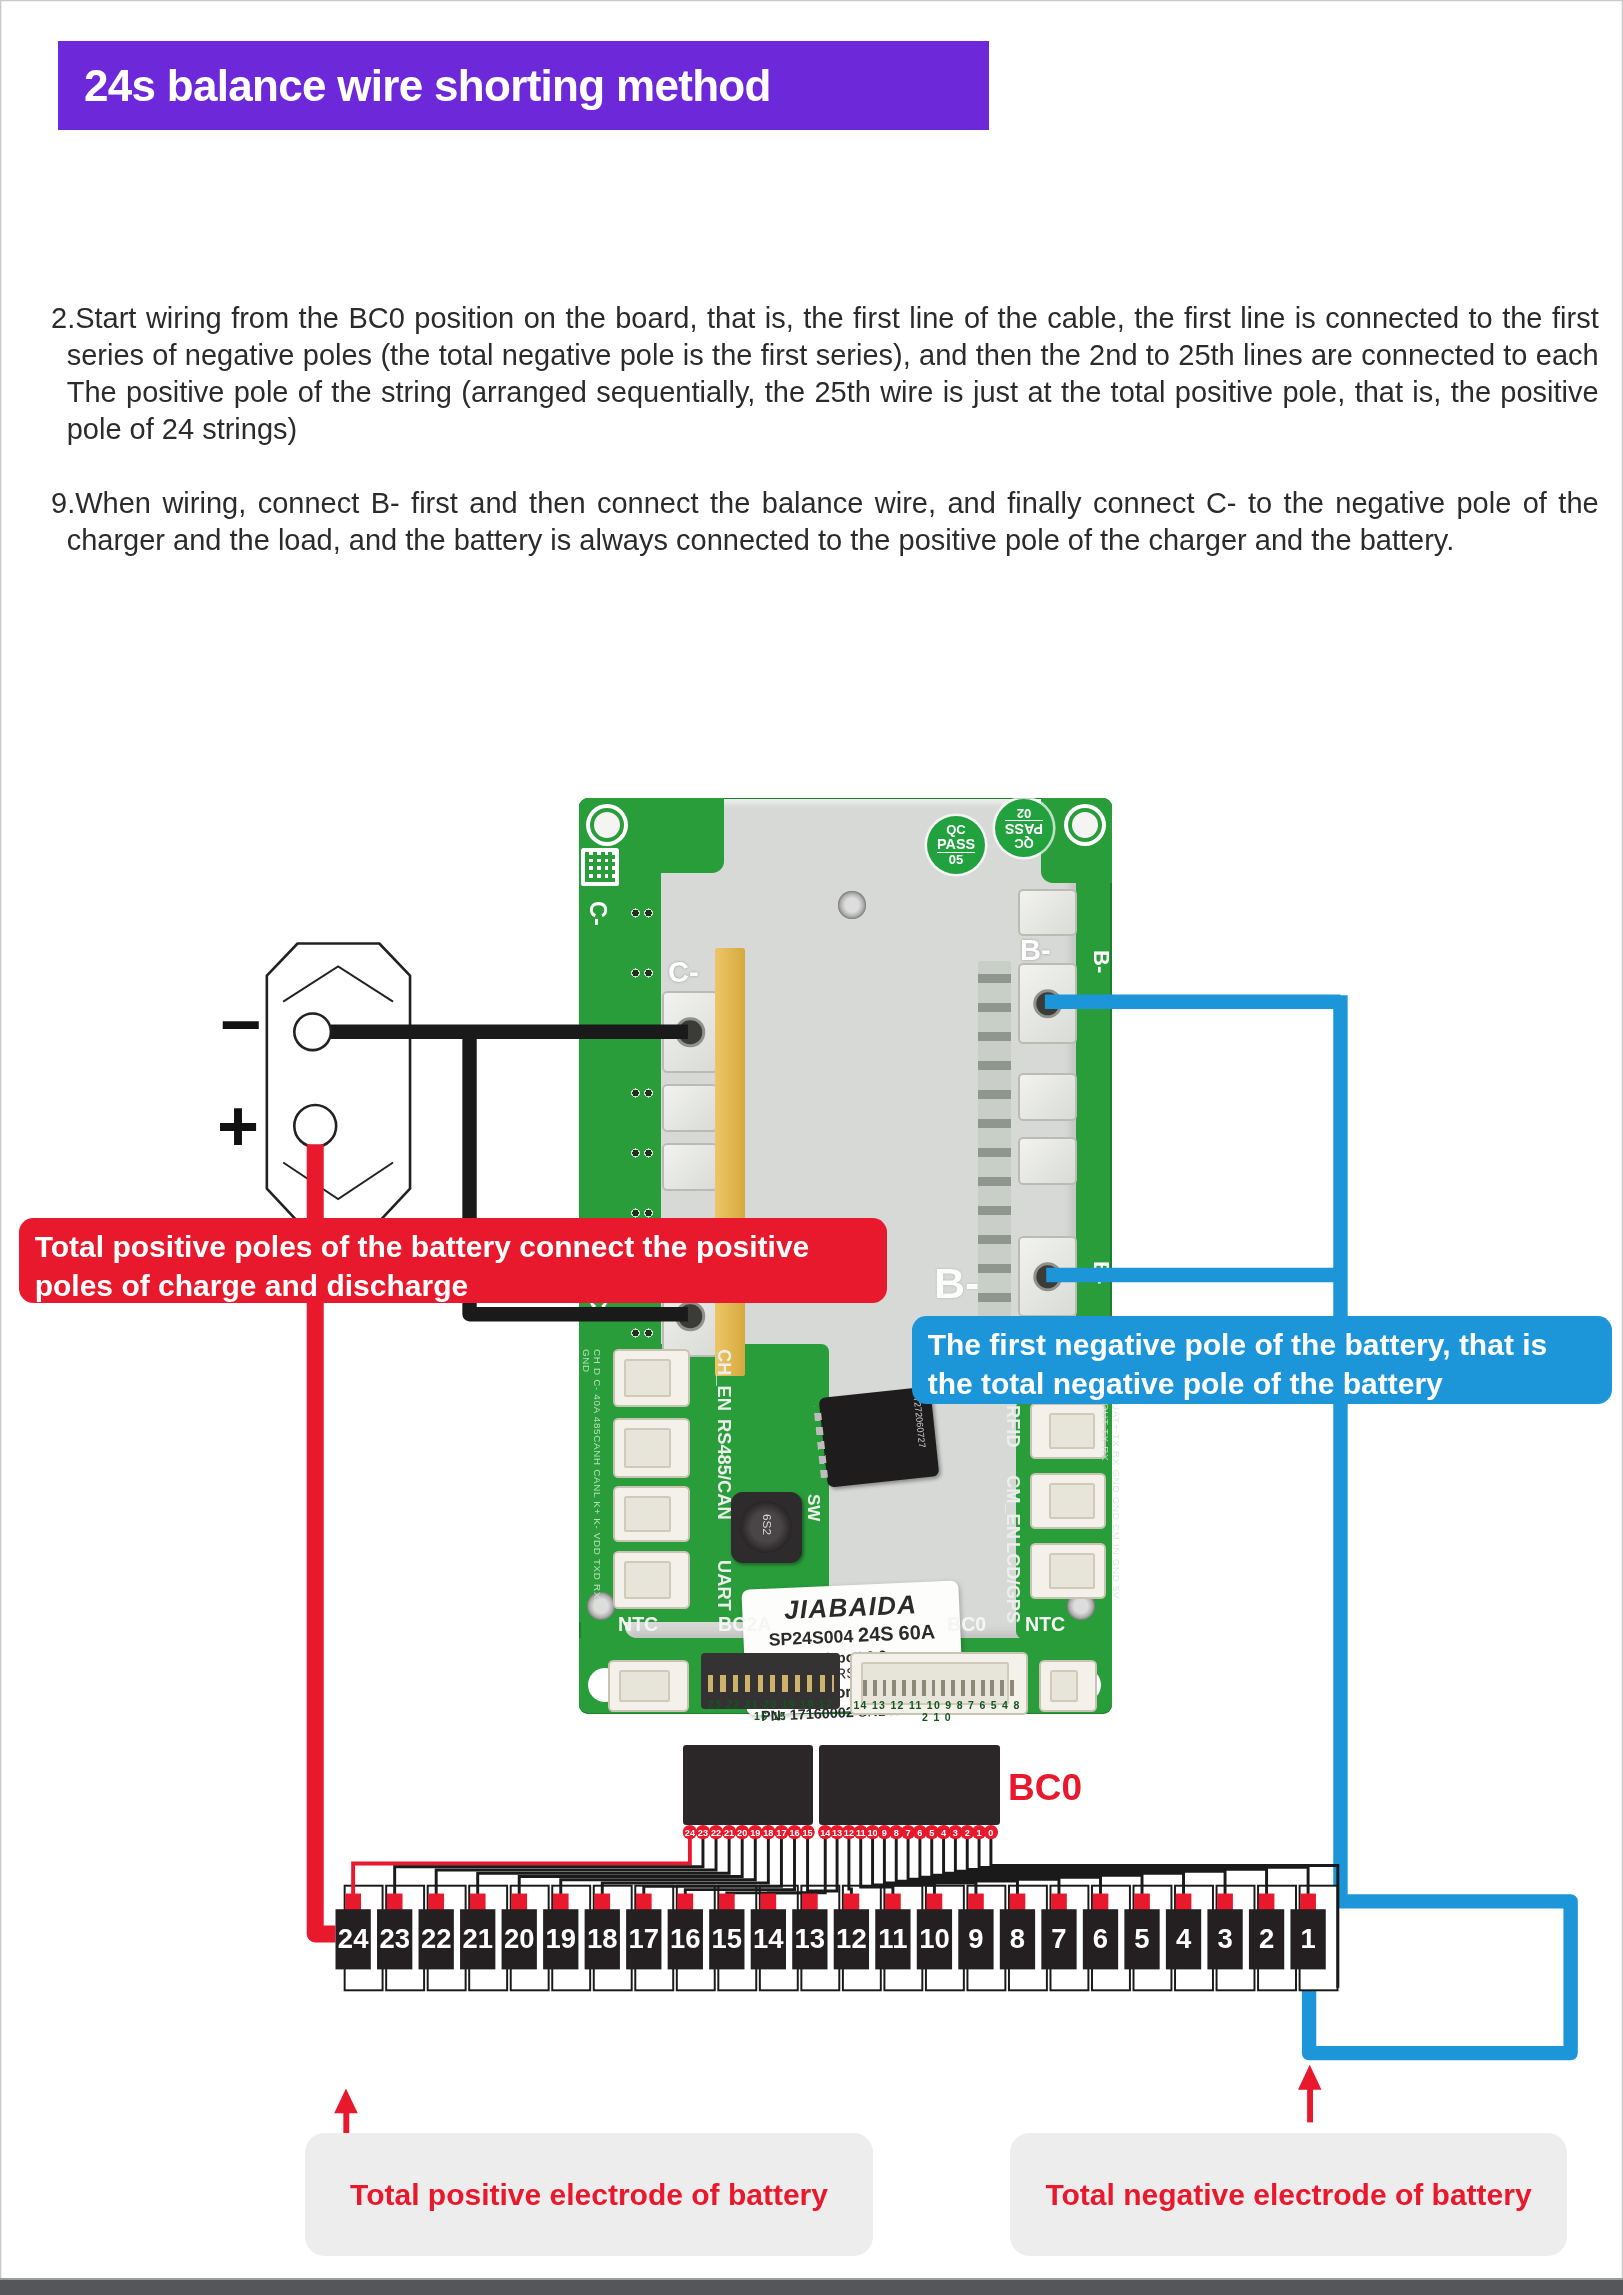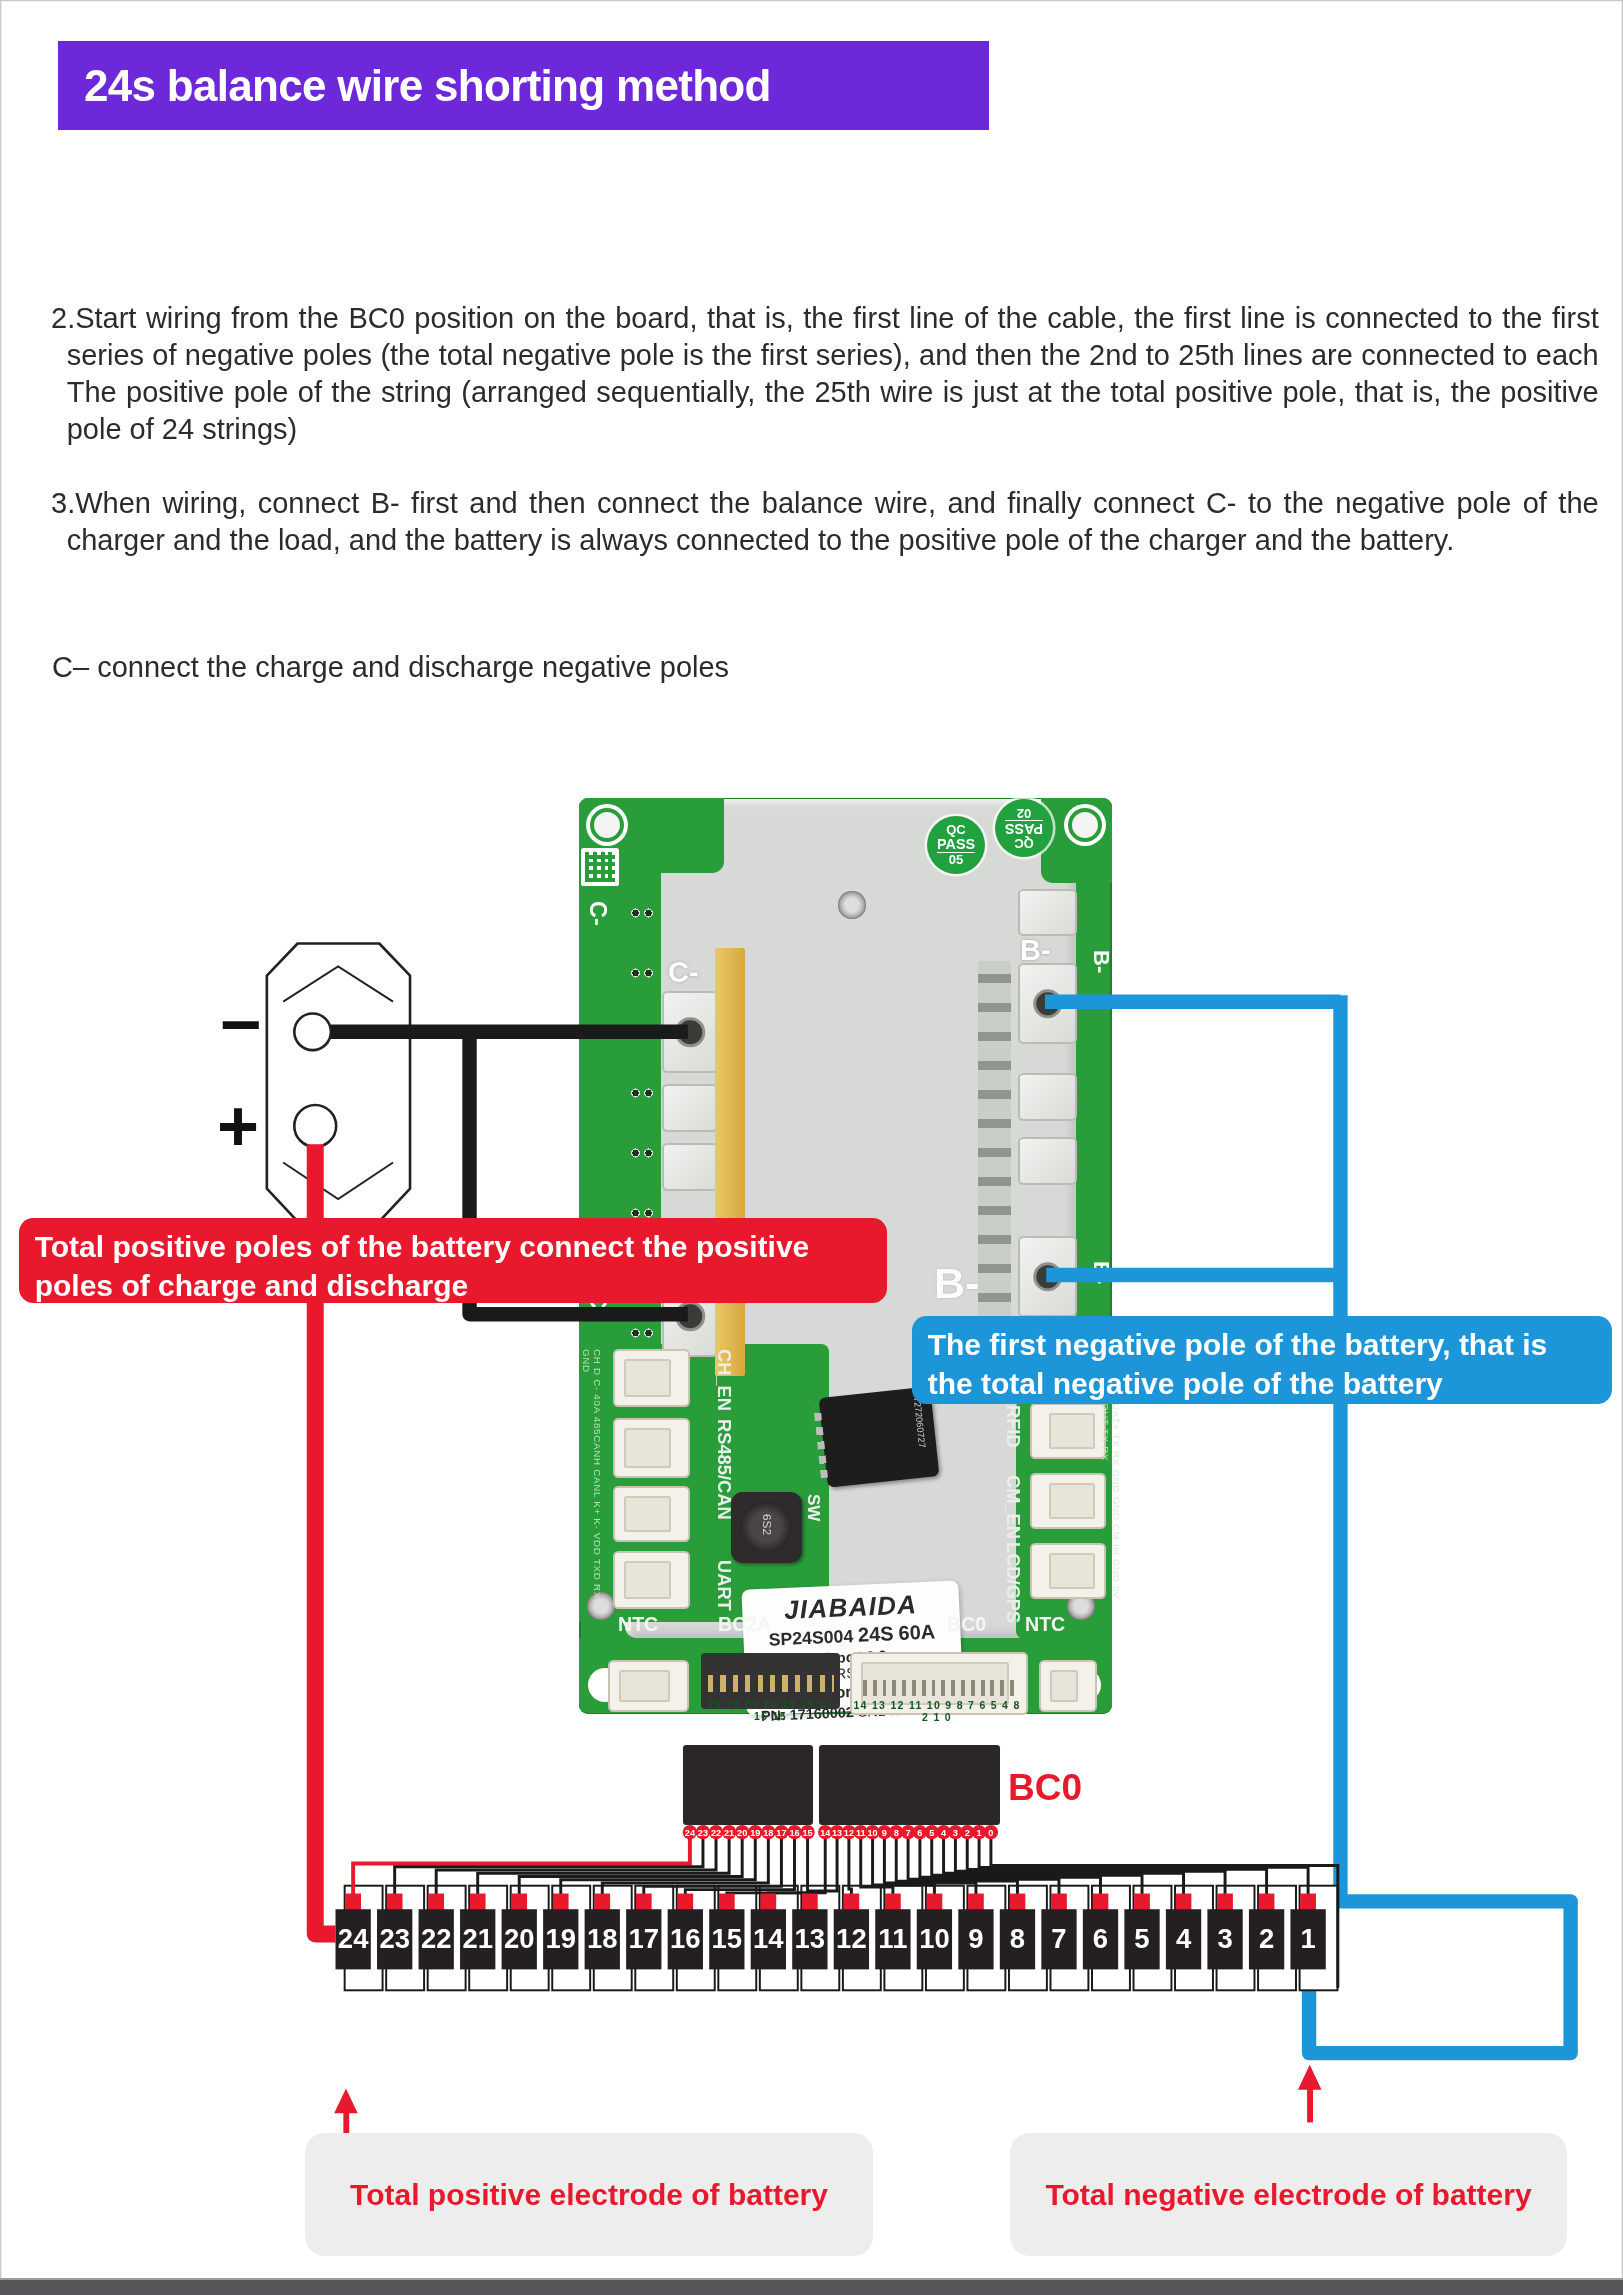--- a/index.html
+++ b/index.html
@@ -44,22 +44,21 @@
 </head>
 <body>
 
 <div class="page">
 
   <div class="abs banner">
     <span>24s balance wire shorting method</span>
   </div>
 
   <p class="abs para" style="top:271px">2.Start wiring from the BC0 position on the board, that is, the first line of the cable, the first line is connected to the first series of negative poles (the total negative pole is the first series), and then the 2nd to 25th lines are connected to each The positive pole of the string (arranged sequentially, the 25th wire is just at the total positive pole, that is, the positive pole of 24 strings)</p>
-  <p class="abs para" style="top:456px">3.When wiring, connect B- first and then connect the balance wire, and finally connect C- to the negative pole of the charger and the load, and the battery  is always connected to the positive pole of the charger and the battery.</p>
-  <div class="abs cnote">C– connect the charge and discharge negative poles</div>
+  <p class="abs para" style="top:456px">9.When wiring, connect B- first and then connect the balance wire, and finally connect C- to the negative pole of the charger and the load, and the battery  is always connected to the positive pole of the charger and the battery.</p>
 
   <div class="abs pcb"></div>
   <div class="abs plate"></div>
 
   <div class="abs greentab" style="left:579px;top:798px;width:145px;height:75px;border-radius:9.2px 0 11.8px 0"></div>
   <div class="abs greentab" style="left:1041px;top:798px;width:71px;height:85px;border-radius:0 9.2px 0 11.8px"></div>
 
   <div class="abs greentab" style="left:579px;top:870px;width:82px;height:510px"></div>
   <div class="abs greentab" style="left:579px;top:1344px;width:250px;height:278px;border-radius:0 7.8px 7.8px 0"></div>
   <div class="abs greentab" style="left:1016px;top:1400px;width:96px;height:239px;border-radius:7.8px 0 0 7.8px"></div>

